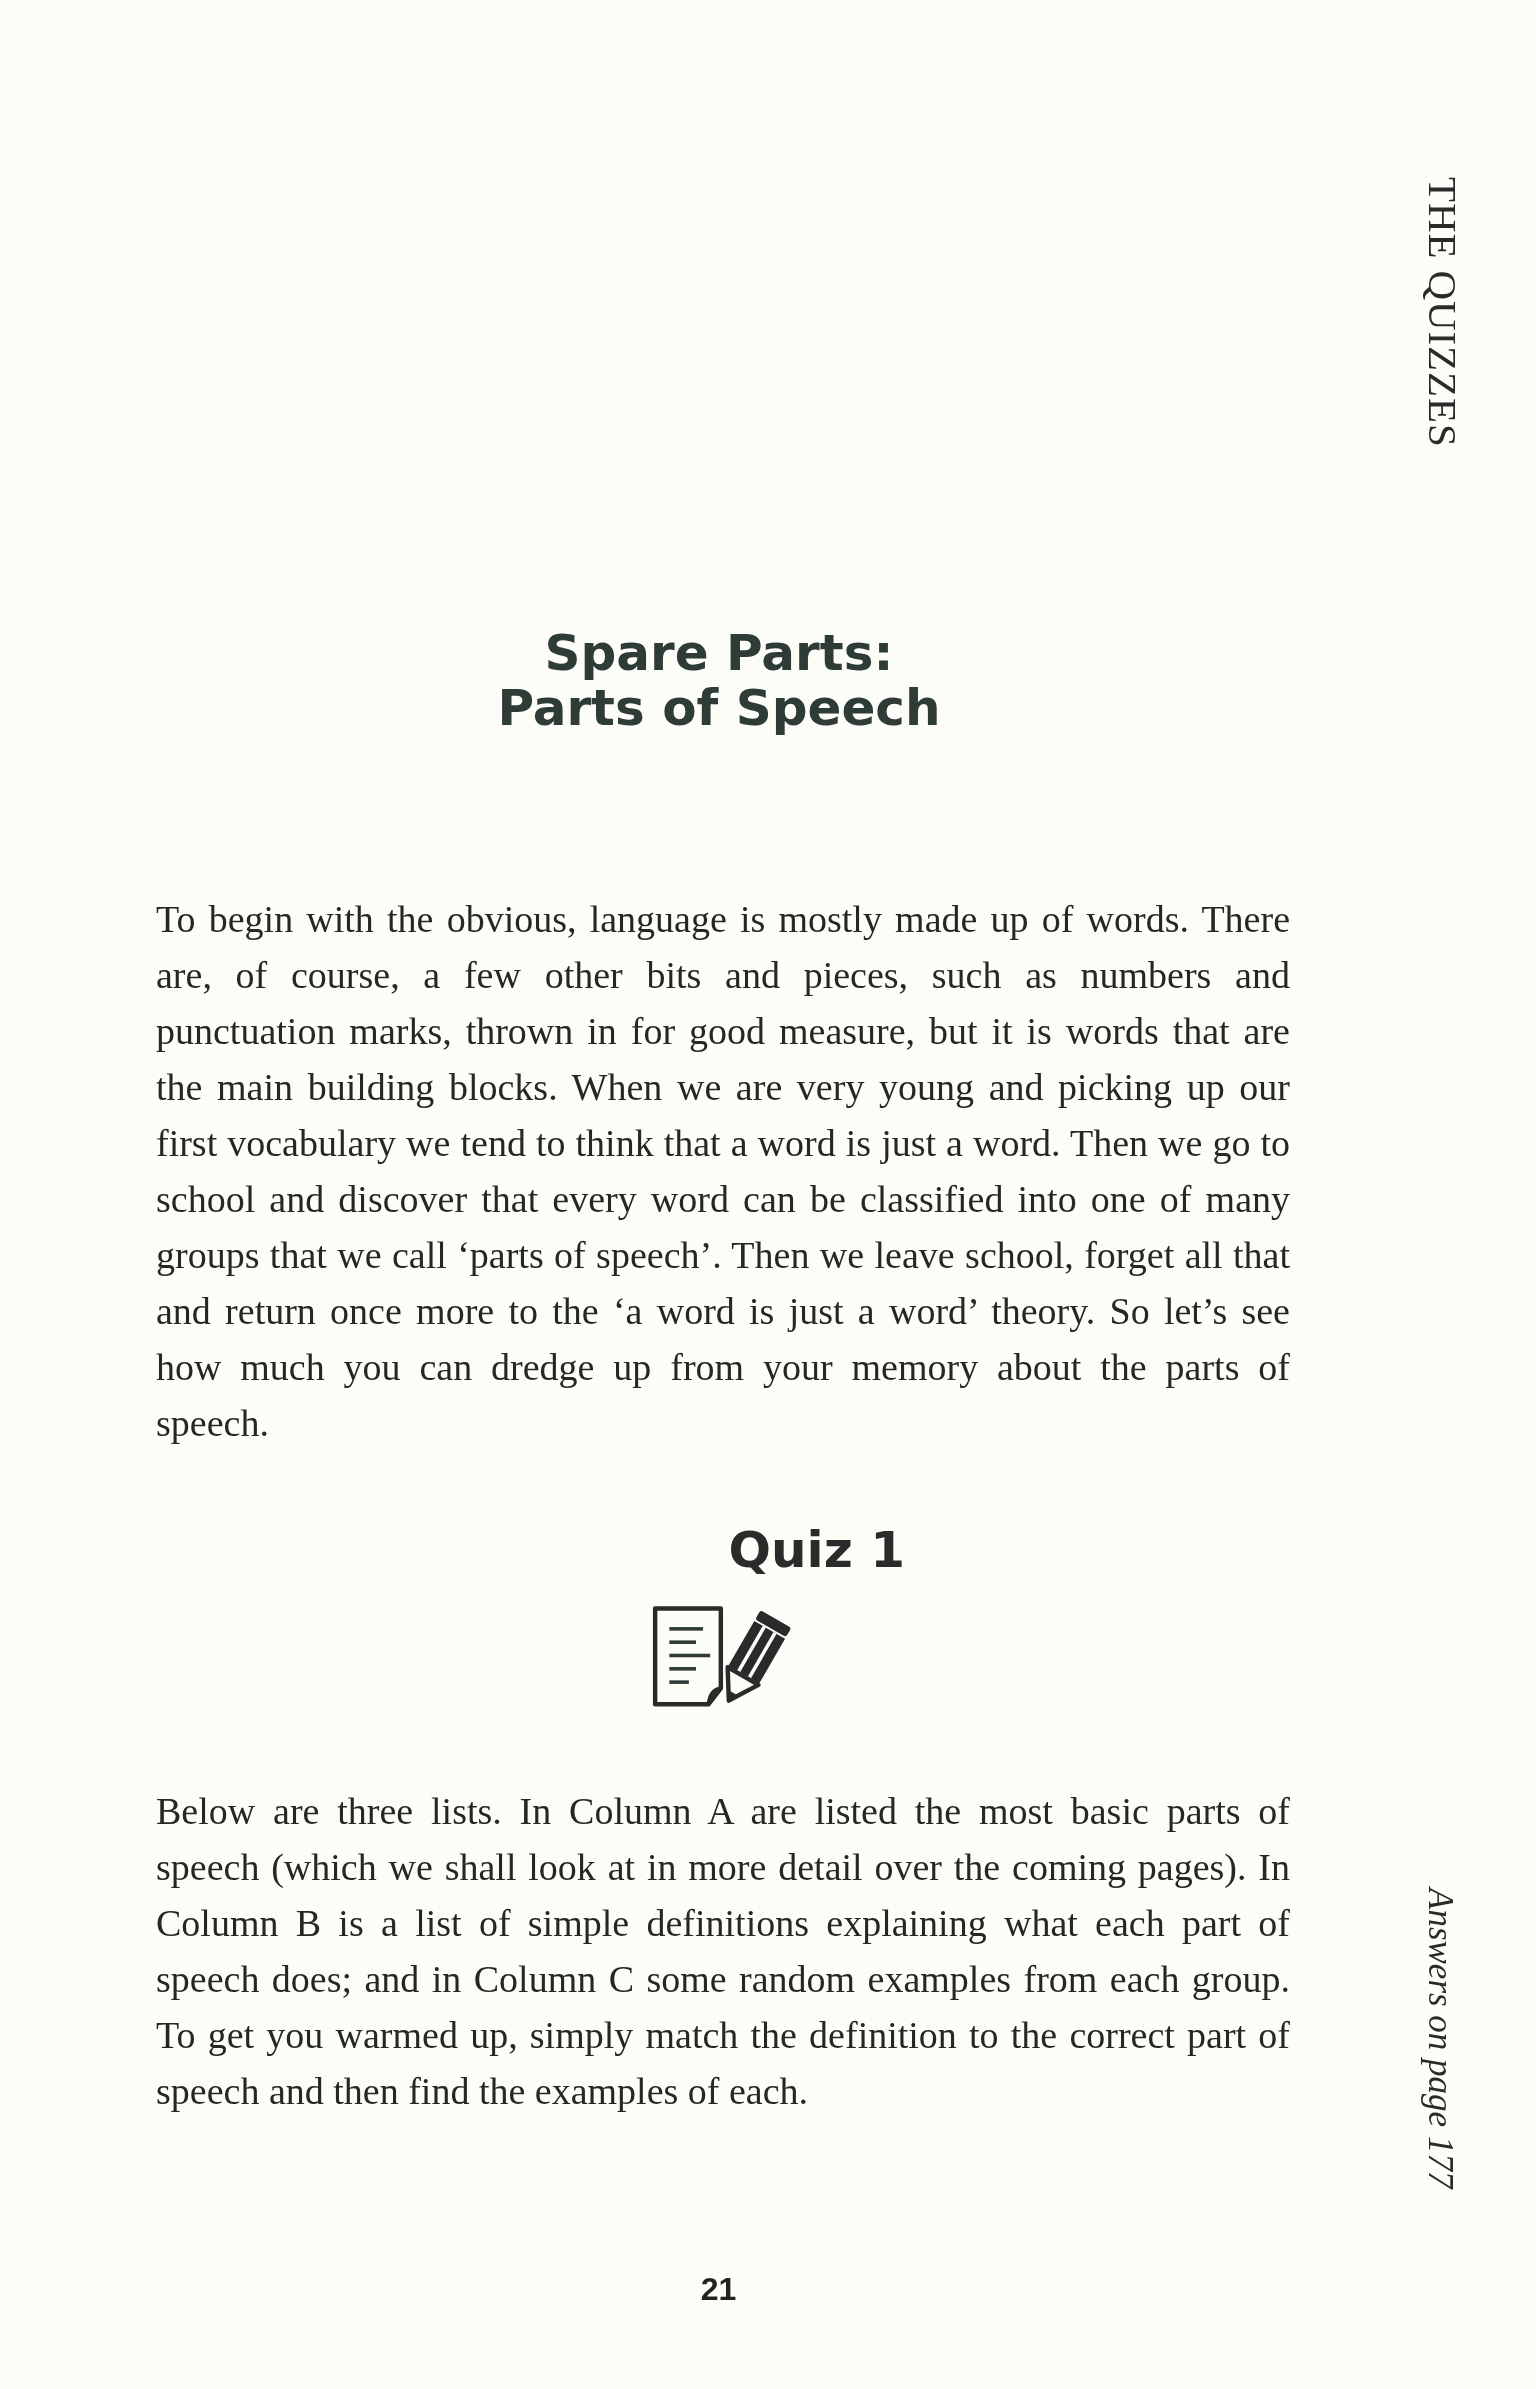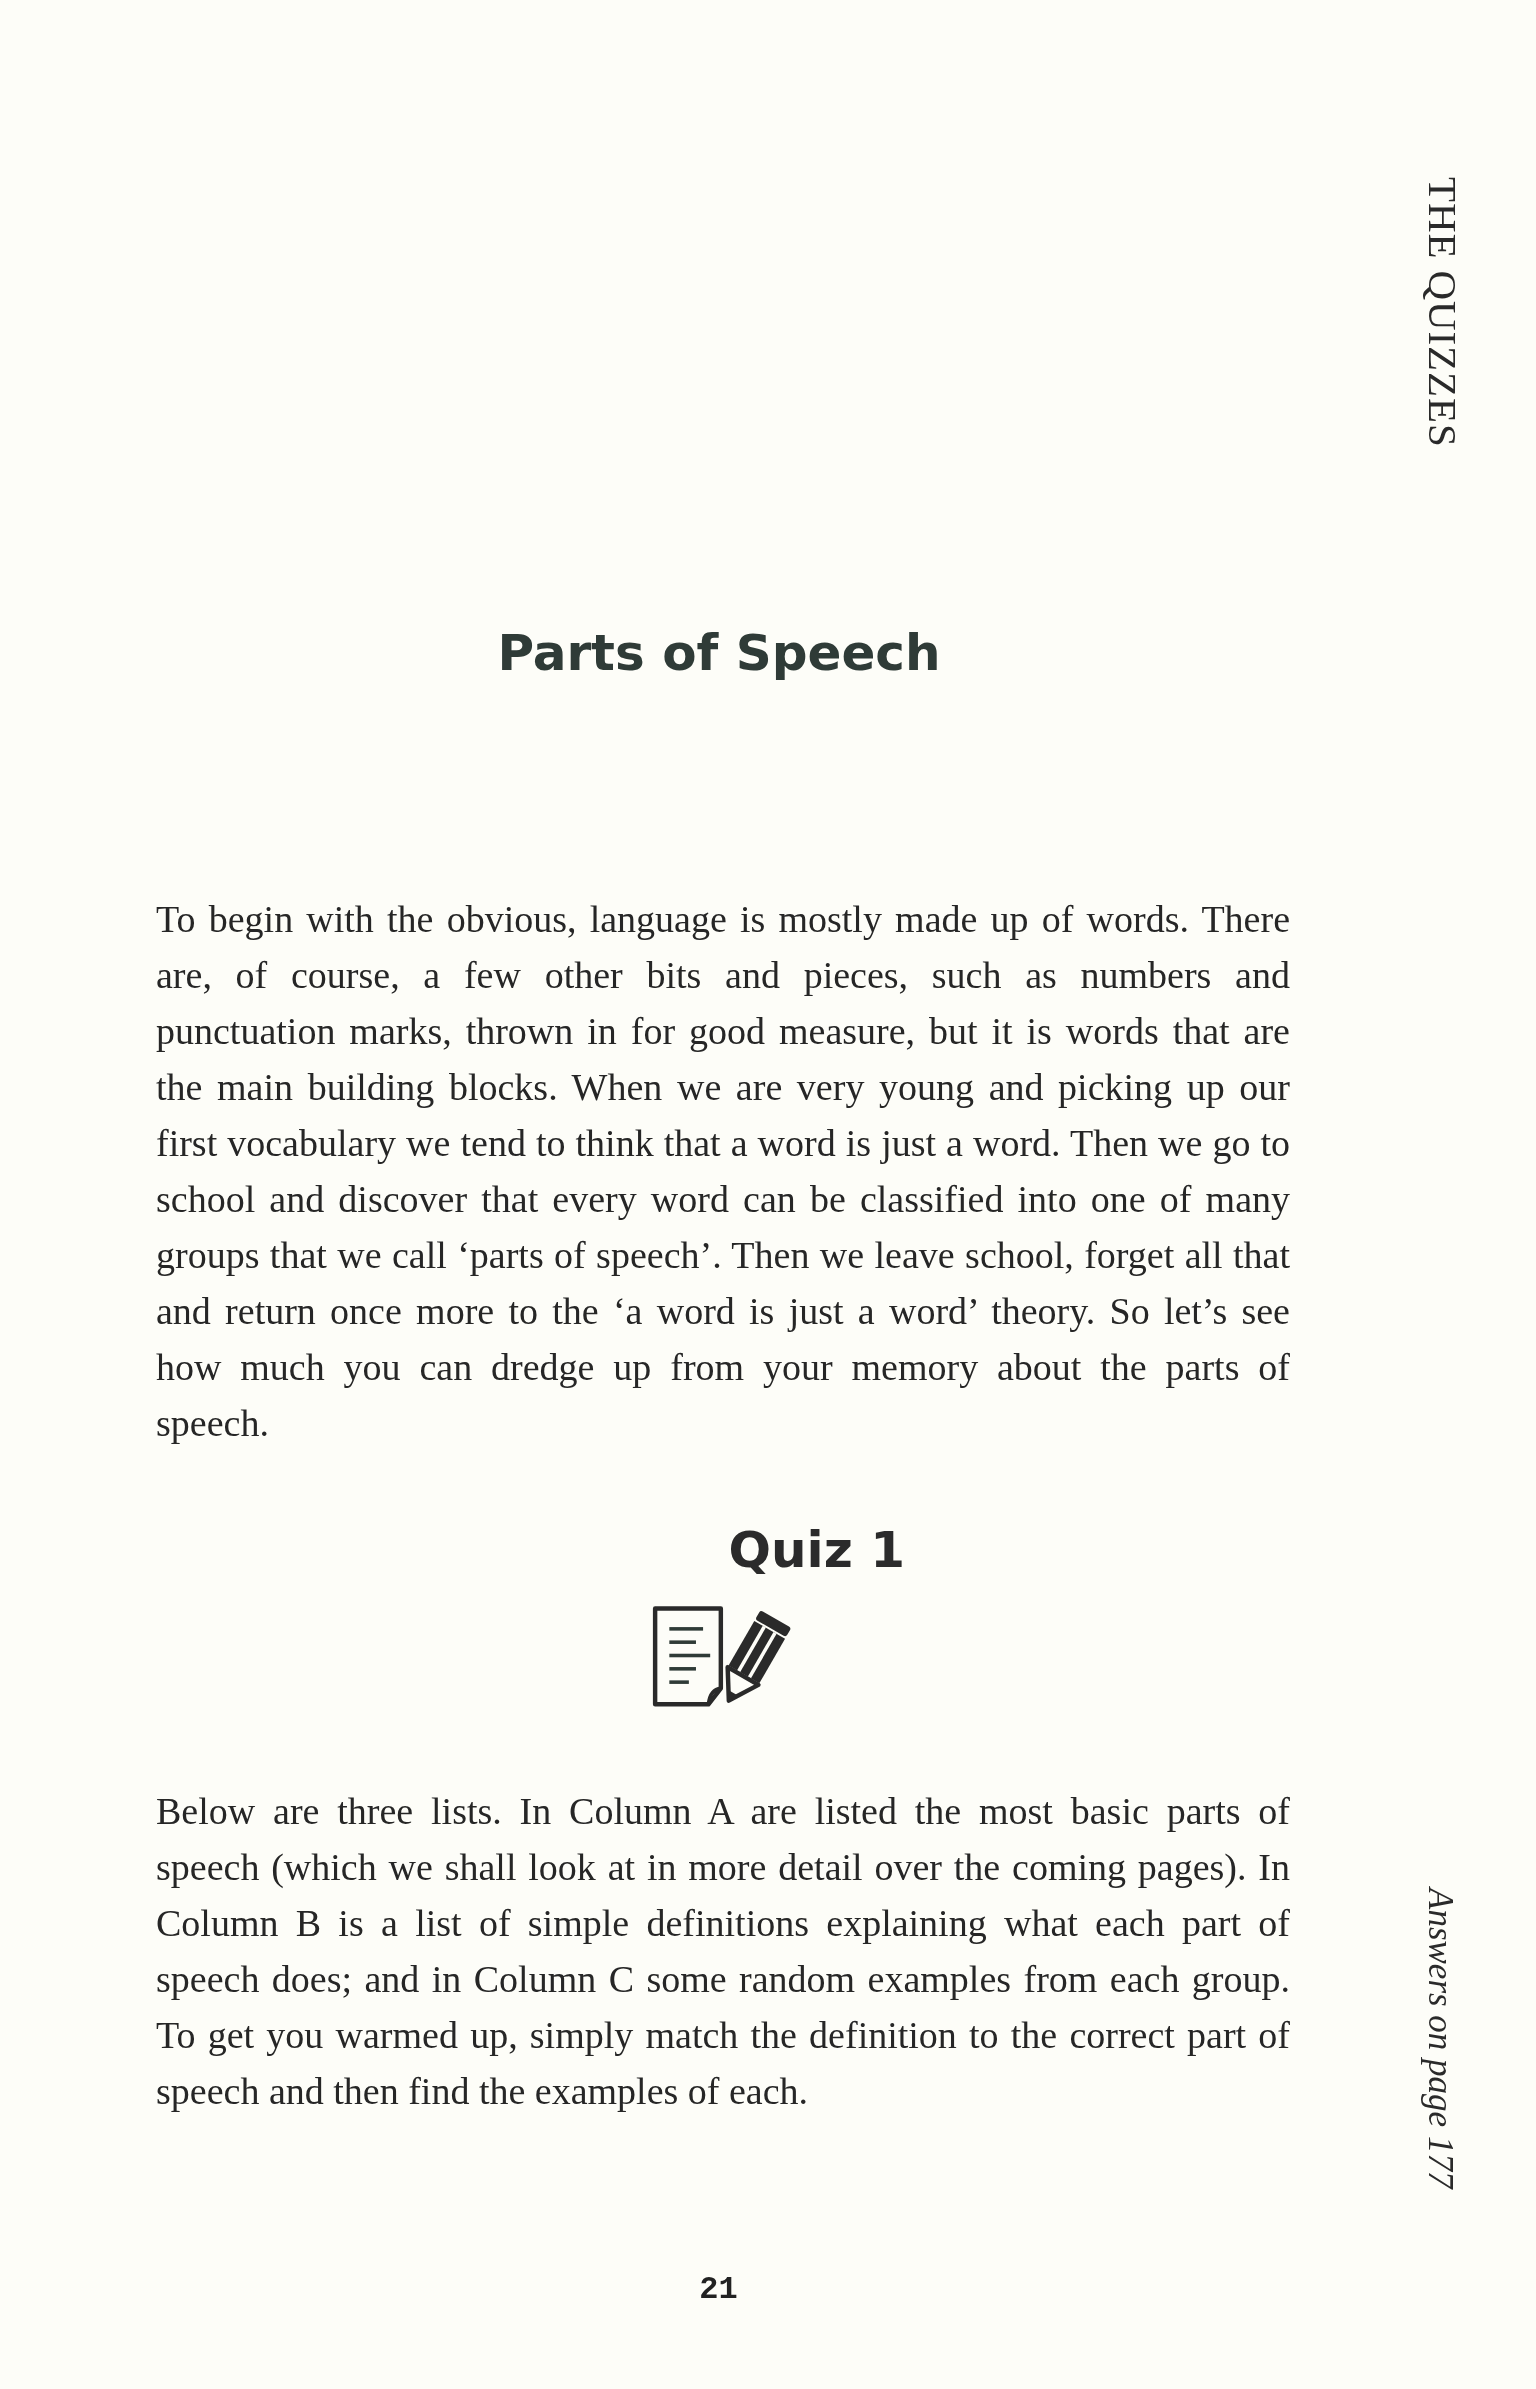--- a/index.html
+++ b/index.html
@@ -86,32 +86,33 @@
       top: 1604px;
       width: 151px;
       height: 111px;
     }
     .page-number {
       position: absolute;
       left: 674px;
       top: 2271px;
       width: 89px;
       text-align: center;
-      font-family: Liberation Mono, monospace;
+      font-family: Liberation Sans, sans-serif;
       font-weight: bold;
       font-size: 32px;
       color: #222;
     }
   </style>
 </head>
 <body>
 
 <div class="running-head">THE QUIZZES</div>
 
 <h1 class="chapter-title" style="margin:0;">
+  <span>Spare Parts:</span>
   <span>Parts of Speech</span>
 </h1>
 
 <p class="body-text intro">To begin with the obvious, language is mostly made up of words. There are, of course, a few other bits and pieces, such as numbers and punctuation marks, thrown in for good measure, but it is words that are the main building blocks. When we are very young and picking up our first vocabulary we tend to think that a word is just a word. Then we go to school and discover that every word can be classified into one of many groups that we call ‘parts of speech’. Then we leave school, forget all that and return once more to the ‘a word is just a word’ theory. So let’s see how much you can dredge up from your memory about the parts of speech.</p>
 
 <h2 class="quiz-heading" style="margin:0;">Quiz 1</h2>
 
 <div class="quiz-icon">
   <svg width="151" height="111" viewBox="0 0 170 125" xmlns="http://www.w3.org/2000/svg">
 

